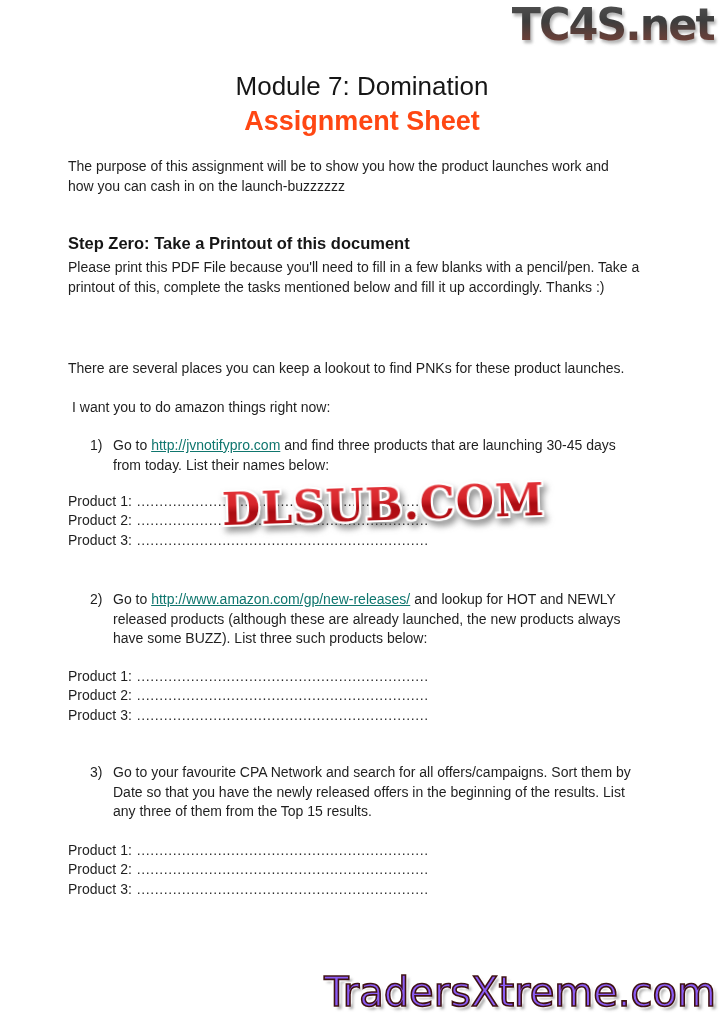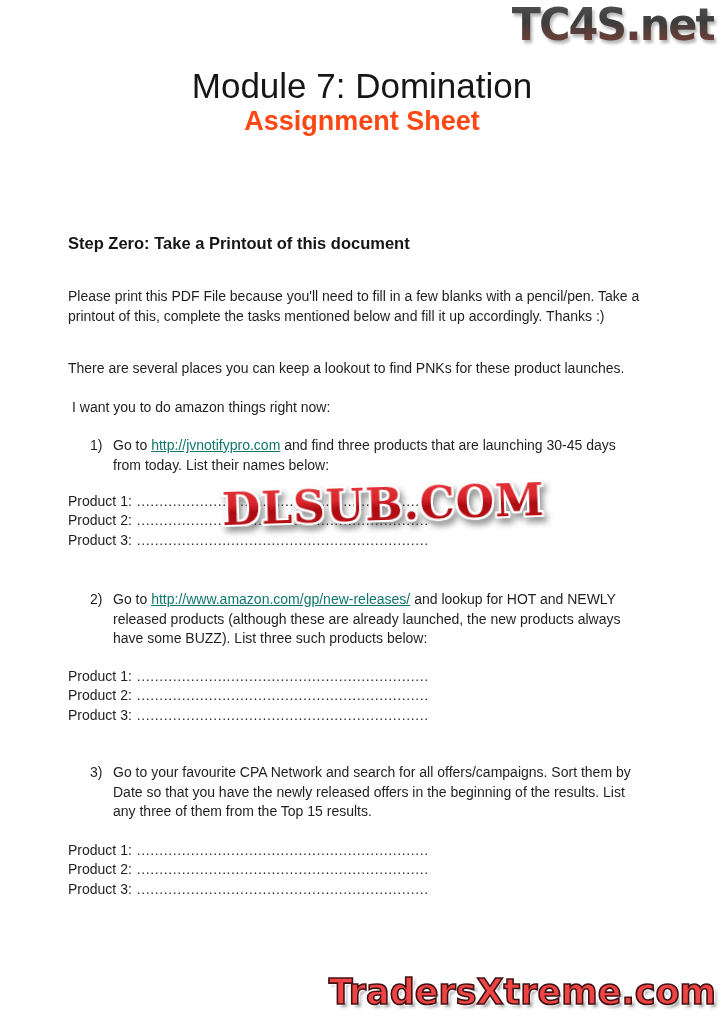--- a/index.html
+++ b/index.html
@@ -13,37 +13,37 @@
     font-family:"DejaVu Sans", sans-serif;
     font-size:43px; font-weight:800; letter-spacing:-2px; line-height:52px;
     background:linear-gradient(180deg,#585858 0%, #3d3d3d 45%, #6e4038 82%, #7c4a41 100%);
     -webkit-background-clip:text; background-clip:text; color:transparent;
     transform:scaleY(1.04);
     filter:drop-shadow(2px 3px 1.5px rgba(120,120,120,0.55));
   }
   
   .title{
     position:absolute; top:70px; left:0; width:100%; text-align:center;
-    font-size:35px; line-height:32px; color:#161616;
+    font-size:26px; line-height:32px; color:#161616;
   }
   .subtitle{
     position:absolute; top:106px; left:0; width:100%; text-align:center;
     font-size:27px; line-height:30px; font-weight:bold; color:#FF4713;
   }
   .para{
     position:absolute; left:68px; width:600px;
     font-size:14px; line-height:19.5px; white-space:pre-line;
   }
   .heading{
     position:absolute; left:68px; width:600px;
     font-size:16.5px; line-height:22px; font-weight:bold; color:#161616;
   }
   .p-intro{top:157px;}
   .h-step0{top:217px;margin-top:15px;}
-  .p-step0{top:258px;margin-top:29px;}
+  .p-step0{top:258px;}
   .h-step1{top:317px;}
   .p-lead{top:359px;}
   .p-prompt{top:398px; left:72px;}
   
   .list-item{
     position:absolute; left:90px; width:585px; display:flex;
     font-size:14px; line-height:19.5px;
   }
   .list-item .num{flex:0 0 23px; white-space:nowrap;}
   .list-item .item-text{flex:1 1 auto; white-space:pre-line;}
@@ -73,40 +73,42 @@
     transform:rotate(-1.8deg);
     filter:
       drop-shadow(-2px 0 0 #ffffff) drop-shadow(2px 0 0 #ffffff)
       drop-shadow(0 -2px 0 #ffffff) drop-shadow(0 2px 0 #ffffff)
       drop-shadow(3px 5px 3px rgba(60,60,60,0.55));
   }
   
   .tx-logo{
     position:absolute; top:968px; right:8px;
     font-family:"DejaVu Sans", sans-serif;
-    font-size:35px; line-height:48px; font-weight:bold; letter-spacing:0px;
-    color:#ef4444;
+    font-size:40px; line-height:48px; font-weight:normal; letter-spacing:0px;
+    color:#8b5cf6;
     -webkit-text-stroke:1.6px #3F1113;
     text-shadow:
       0 0 2px #ffffff, 0 0 3px #ffffff, 0 0 4px #ffffff,
       -2px -2px 2px #ffffff, 2px -2px 2px #ffffff,
       -2px 2px 2px #ffffff, 3px 3px 3px rgba(90,90,90,0.6);
     transform:scaleY(1.02);
   }
 </style>
 </head>
 <body>
 
 <div class="page">
 
   <div class="tc4s-logo">TC4S.net</div>
 
   <div class="title">Module 7: Domination</div>
   <div class="subtitle">Assignment Sheet</div>
 
+  <div class="para p-intro">The purpose of this assignment will be to show you how the product launches work and
+how you can cash in on the launch-buzzzzzz</div>
 
   <div class="heading h-step0">Step Zero: Take a Printout of this document</div>
   <div class="para p-step0">Please print this PDF File because you'll need to fill in a few blanks with a pencil/pen. Take a
 printout of this, complete the tasks mentioned below and fill it up accordingly. Thanks :)</div>
 
   <div class="para p-lead">There are several places you can keep a lookout to find PNKs for these product launches.</div>
   <div class="para p-prompt">I want you to do amazon things right now:</div>
 
   <div class="list-item item-1">
     <span class="num">1)</span>

